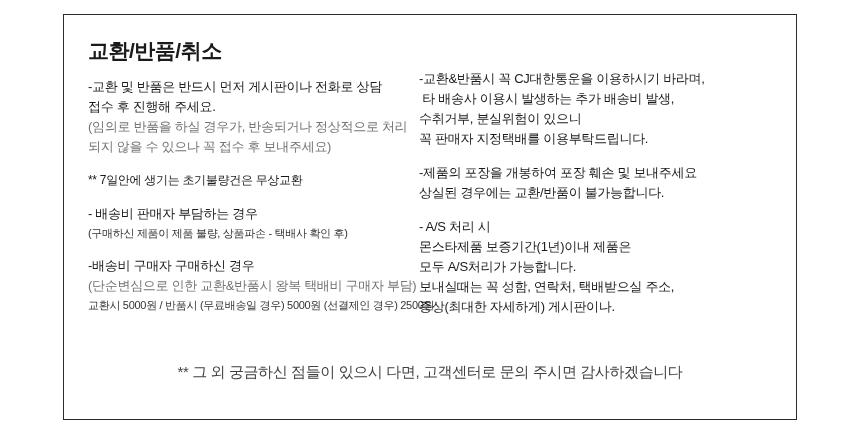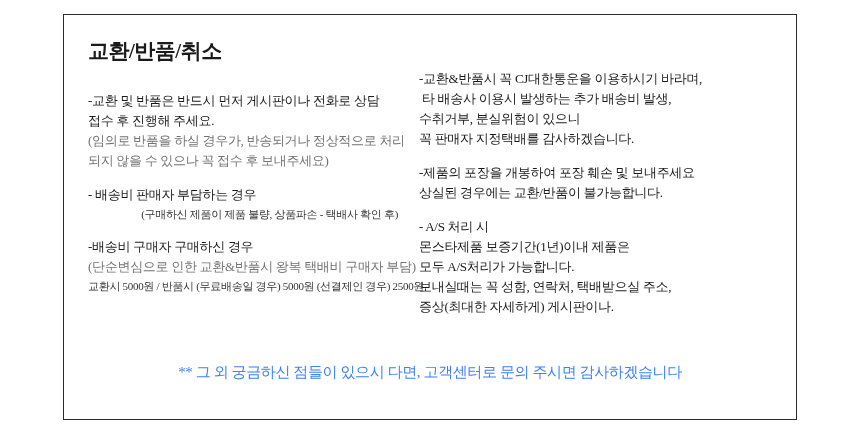--- a/index.html
+++ b/index.html
@@ -12,21 +12,20 @@
     background: #ffffff;
     font-family: "Liberation Sans", sans-serif;
     color: #231f20;
     overflow: hidden;
   }
   .page {
     position: relative;
     width: 860px;
     height: 435px;
     box-sizing: border-box;
-    font-family: Liberation Serif, serif;
   }
   .panel {
     position: absolute;
     left: 63px;
     top: 14px;
     width: 734px;
     height: 406px;
     border: 1px solid #2b2b2b;
     box-sizing: border-box;
     background: #ffffff;
@@ -38,21 +37,20 @@
     font-size: 21px;
     font-weight: bold;
     letter-spacing: -0.5px;
     color: #1a1a1a;
   }
   .col-left {
     position: absolute;
     left: 24px;
     top: 62px;
     width: 310px;
-    margin-top: 14px;
   }
   .col-right {
     position: absolute;
     left: 355px;
     top: 54px;
     width: 340px;
   }
   .block {
     margin-bottom: 14px;
   }
@@ -63,68 +61,70 @@
     letter-spacing: -0.3px;
     white-space: pre;
   }
   .line.red {
     color: #737373;
   }
   .line.small {
     font-size: 11px;
     line-height: 18px;
     color: #333333;
-    text-align: right;
   }
   .line.bold-note {
     font-size: 12px;
     line-height: 19px;
   }
   .footer {
     position: absolute;
     left: 0;
     right: 0;
     top: 348px;
     text-align: center;
     font-size: 15px;
     letter-spacing: -0.4px;
-    color: #3b82f6;
+    color: #404040;
   }
 </style>
 </head>
 <body>
 
 <div class="page">
   <div class="panel">
 
     <div class="title">교환/반품/취소</div>
 
     <div class="col-left">
         <div class="block">
           <div class="line">-교환 및 반품은 반드시 먼저 게시판이나 전화로 상담</div>
           <div class="line">접수 후 진행해 주세요.</div>
           <div class="line red">(임의로 반품을 하실 경우가, 반송되거나 정상적으로 처리</div>
           <div class="line red">되지 않을 수 있으나 꼭 접수 후 보내주세요)</div>
         </div>
         <div class="block">
+          <div class="line bold-note">** 7일안에 생기는 초기불량건은 무상교환</div>
+        </div>
+        <div class="block">
           <div class="line">- 배송비 판매자 부담하는 경우</div>
           <div class="line small">(구매하신 제품이 제품 불량, 상품파손 - 택배사 확인 후)</div>
         </div>
         <div class="block">
           <div class="line">-배송비 구매자 구매하신 경우</div>
           <div class="line red">(단순변심으로 인한 교환&amp;반품시 왕복 택배비 구매자 부담)</div>
           <div class="line small">교환시 5000원 / 반품시 (무료배송일 경우) 5000원 (선결제인 경우) 2500원</div>
         </div>
       </div>
     <div class="col-right">
         <div class="block">
           <div class="line">-교환&amp;반품시 꼭 CJ대한통운을 이용하시기 바라며,</div>
           <div class="line"> 타 배송사 이용시 발생하는 추가 배송비 발생,</div>
           <div class="line">수취거부, 분실위험이 있으니</div>
-          <div class="line">꼭 판매자 지정택배를 감사하겠습니다.</div>
+          <div class="line">꼭 판매자 지정택배를 이용부탁드립니다.</div>
         </div>
         <div class="block">
           <div class="line">-제품의 포장을 개봉하여 포장 훼손 및 보내주세요</div>
           <div class="line">상실된 경우에는 교환/반품이 불가능합니다.</div>
         </div>
         <div class="block">
           <div class="line">- A/S 처리 시</div>
           <div class="line">몬스타제품 보증기간(1년)이내 제품은</div>
           <div class="line">모두 A/S처리가 가능합니다.</div>
           <div class="line">보내실때는 꼭 성함, 연락처, 택배받으실 주소,</div>

